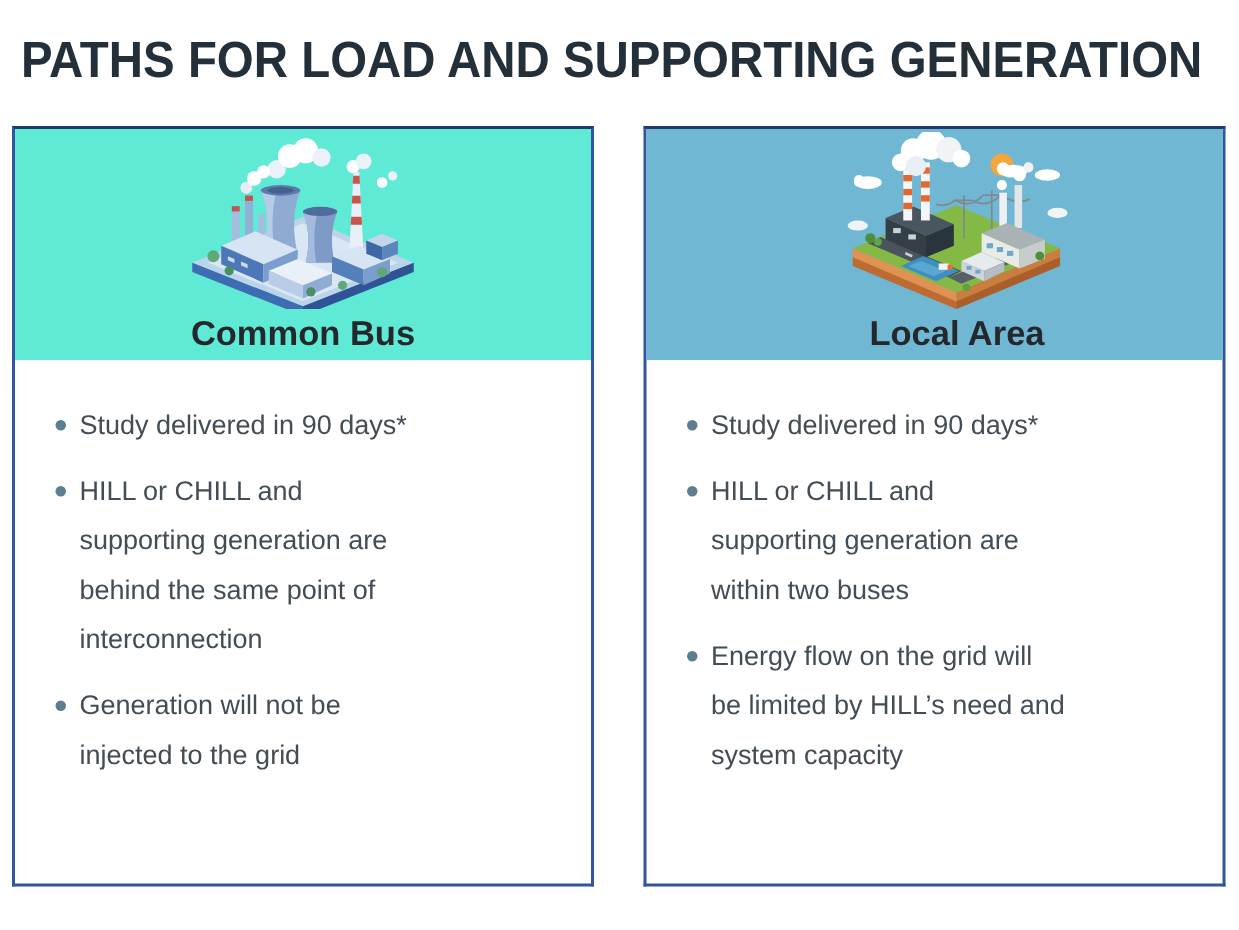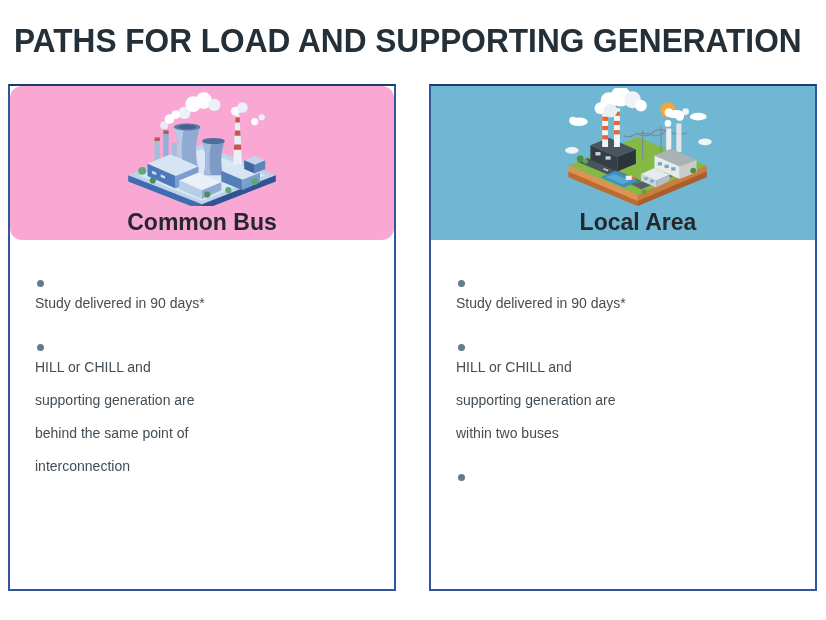--- a/index.html
+++ b/index.html
@@ -45,21 +45,21 @@
   }
   .card-header {
     flex: 0 0 154px;
     display: flex;
     flex-direction: column;
     align-items: center;
     justify-content: flex-end;
     padding-bottom: 3px;
     overflow: hidden;
   }
-  .header-blue { background: #f9a8d4; border-radius: 12px; }
+  .header-blue { background: #5eead4; }
   .header-teal { background: #6FB7D2; padding-left: 30px; }
   .illus {
     height: 118px;
     display: flex;
     align-items: flex-end;
     justify-content: center;
     margin-bottom: 2px;
   }
   .illus svg { display: block; }
   .card-title {
@@ -71,24 +71,23 @@
   }
   .bullets {
     list-style: none;
     margin: 0;
     padding: 27px 14px 0 25px;
   }
   .bullet {
     display: flex;
     align-items: flex-start;
     margin: 0 0 11px 0;
-    font-size: 14px;
+    font-size: 18px;
     line-height: 33px;
     color: #424D55;
-    flex-direction: column;
   }
   .dot {
     flex: 0 0 auto;
     width: 7px;
     height: 7px;
     border-radius: 50%;
     background: #5D7D90;
     margin: 13px 9px 0 2px;
   }
   .bullet-text { white-space: pre-line; }
@@ -183,20 +182,25 @@
           <span class="dot"></span>
           <span class="bullet-text">Study delivered in 90 days*</span>
         </li>
         <li class="bullet">
           <span class="dot"></span>
           <span class="bullet-text">HILL or CHILL and
 supporting generation are
 behind the same point of
 interconnection</span>
         </li>
+        <li class="bullet">
+          <span class="dot"></span>
+          <span class="bullet-text">Generation will not be
+injected to the grid</span>
+        </li>
       </ul>
     </article>
 
     <article class="card">
       <header class="card-header header-teal">
         <div class="illus">
           <svg width="180" height="118" viewBox="0 0 185 140" aria-hidden="true">
 
             <g>
               <circle cx="128" cy="26" r="9" fill="#F2A63C"></circle>
@@ -307,18 +311,21 @@
           <span class="bullet-text">Study delivered in 90 days*</span>
         </li>
         <li class="bullet">
           <span class="dot"></span>
           <span class="bullet-text">HILL or CHILL and
 supporting generation are
 within two buses</span>
         </li>
         <li class="bullet">
           <span class="dot"></span>
+          <span class="bullet-text">Energy flow on the grid will
+be limited by HILL’s need and
+system capacity</span>
         </li>
       </ul>
     </article>
 
   </div>
 </div>
 
 </body></html>

